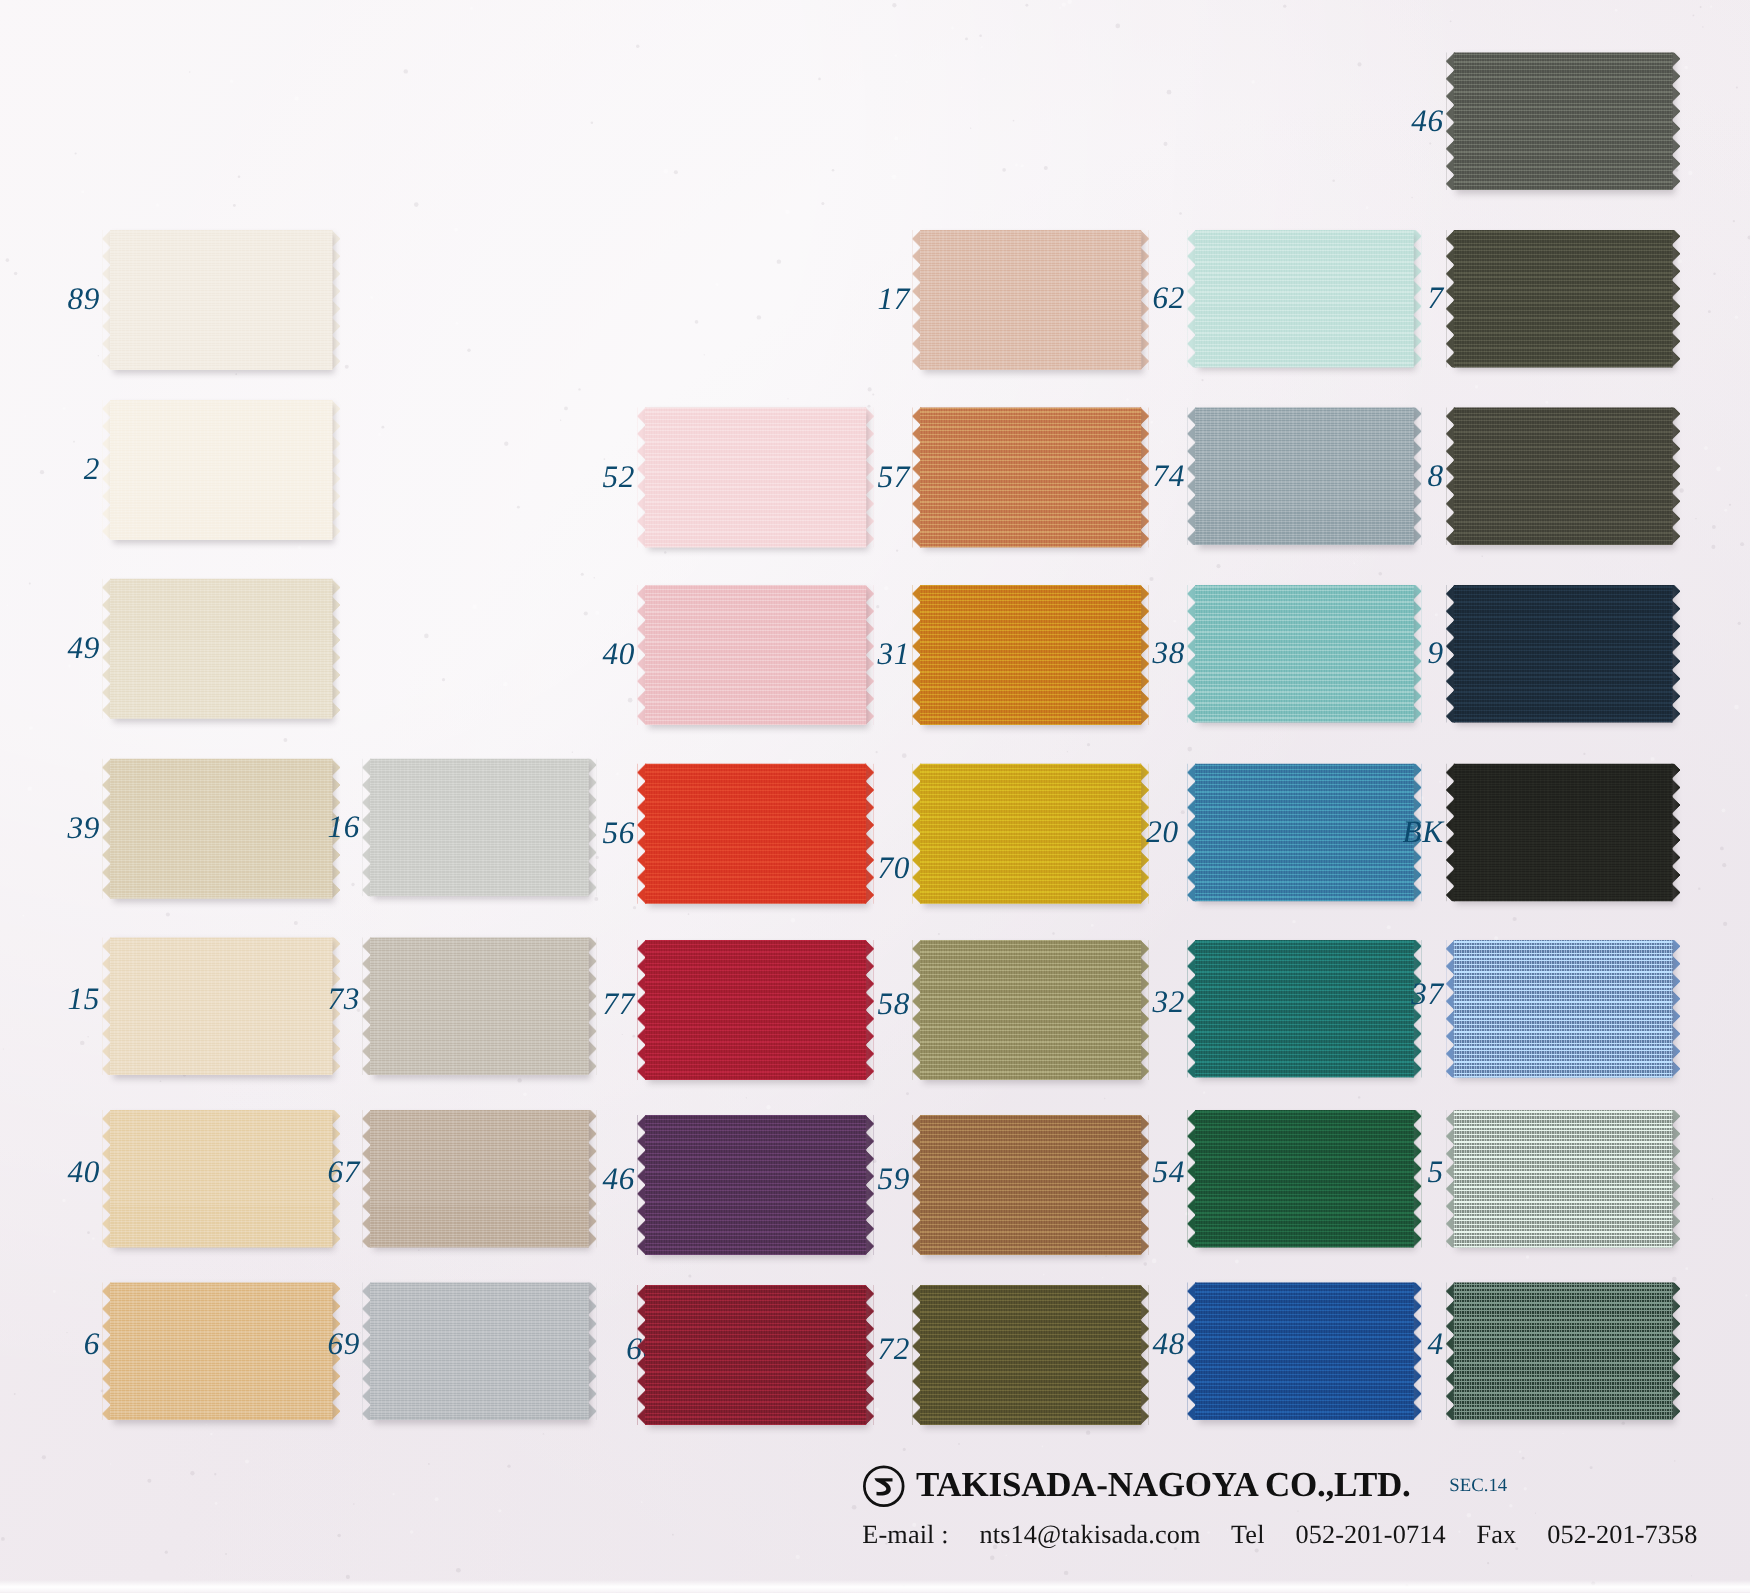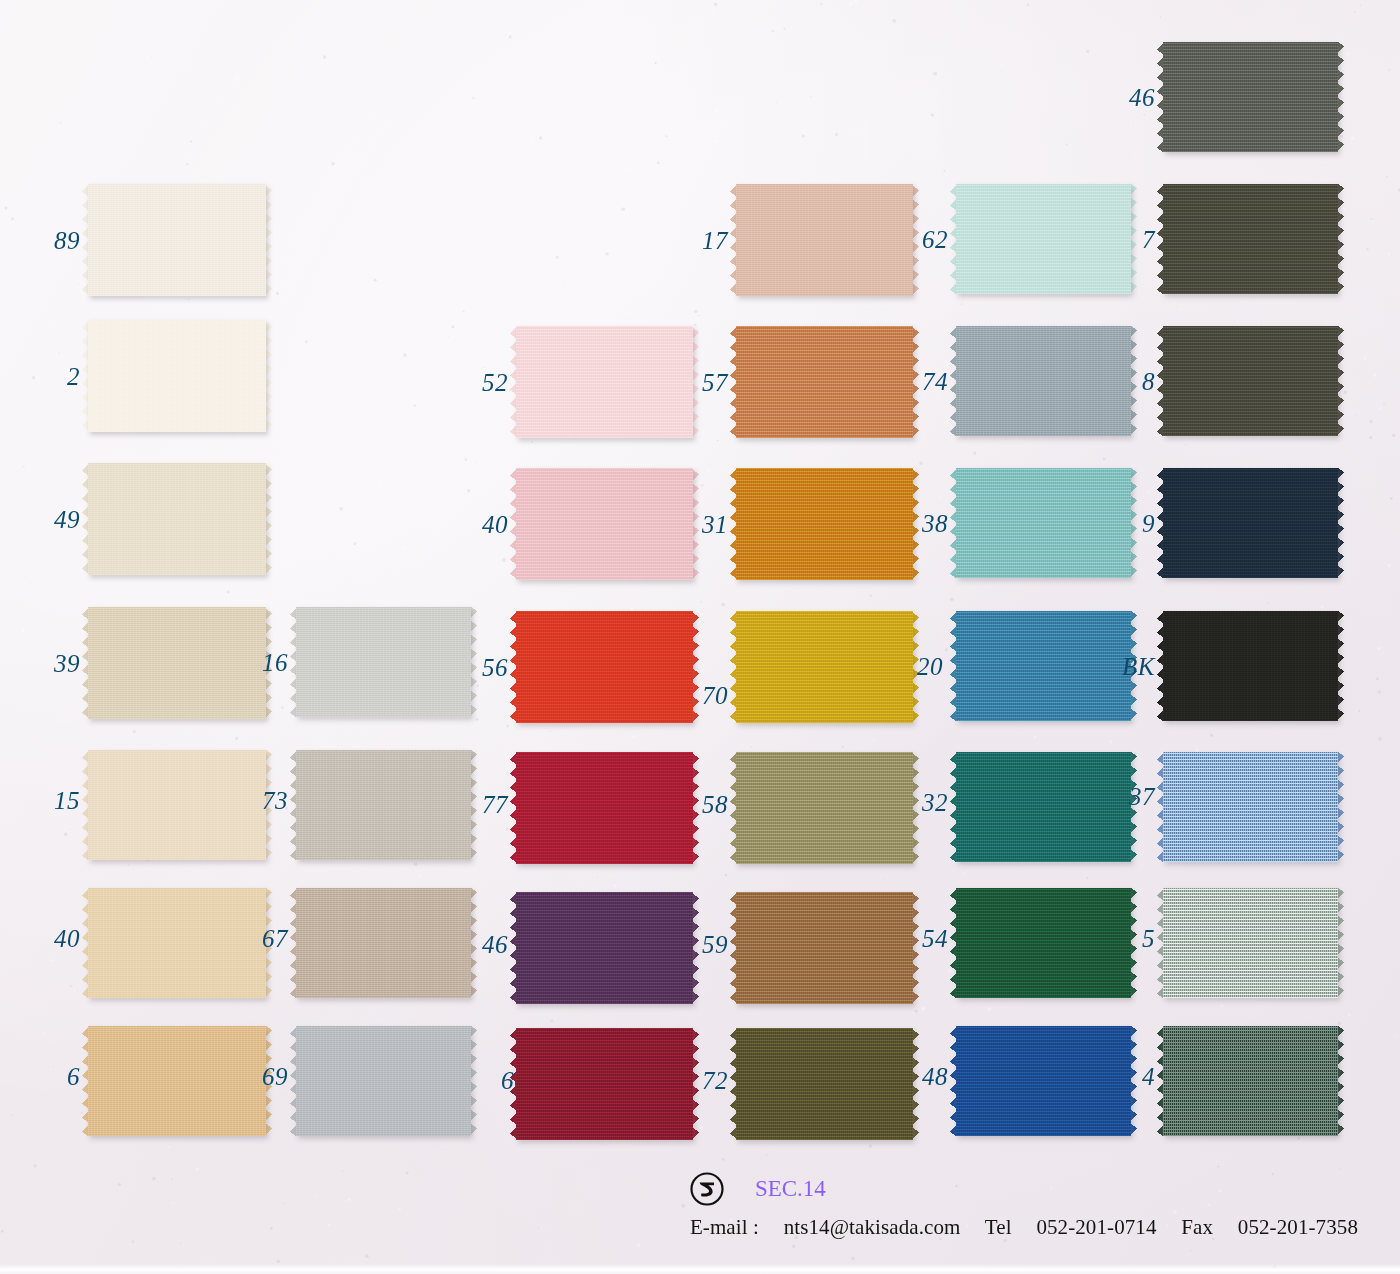--- a/index.html
+++ b/index.html
@@ -113,22 +113,22 @@
   #brand-name{
     font-family:"Liberation Serif", serif;
     font-weight:bold;
     font-size:28px;
     color:#111;
     letter-spacing:-.2px;
     white-space:nowrap;
   }
   #section-code{
     font-family:"Liberation Serif", serif;
-    font-size:23px;
-    color:#8b5cf6;
+    font-size:15px;
+    color:#0c4a6e;
     margin-left:22px;
     white-space:nowrap;
   }
   #contact-line{
     font-family:"Liberation Serif", serif;
     font-size:21px;
     color:#141414;
     white-space:nowrap;
     letter-spacing:.1px;
   }
@@ -1221,20 +1221,21 @@
       <span id="logo-mark">
         <svg viewBox="0 0 34 34" width="34" height="34">
           <circle cx="17" cy="17" r="15.5" fill="none" stroke="#111" stroke-width="2.2"></circle>
           <path d="M9.5 10.5 L24 10.5 L24 13.2 L18.2 13.2
                    C18.2 13.2 23.3 16.2 22.6 20.2
                    C22.0 23.6 17.6 25.0 11.2 24.2
                    L11.2 21.4 C15.6 22.0 18.6 21.2 19.0 19.4
                    C19.5 16.9 13.2 14.4 10.6 12.6 Z" fill="#111"></path>
         </svg>
       </span>
+      <span id="brand-name">TAKISADA-NAGOYA CO.,LTD.</span>
       <span id="section-code">SEC.14</span>
     </div>
     <div id="contact-line">
       <span>E-mail :</span>
       <span class="contact-gap"></span>
       <span>nts14@takisada.com</span>
       <span class="contact-gap"></span>
       <span>Tel</span>
       <span class="contact-gap"></span>
       <span>052-201-0714</span>

